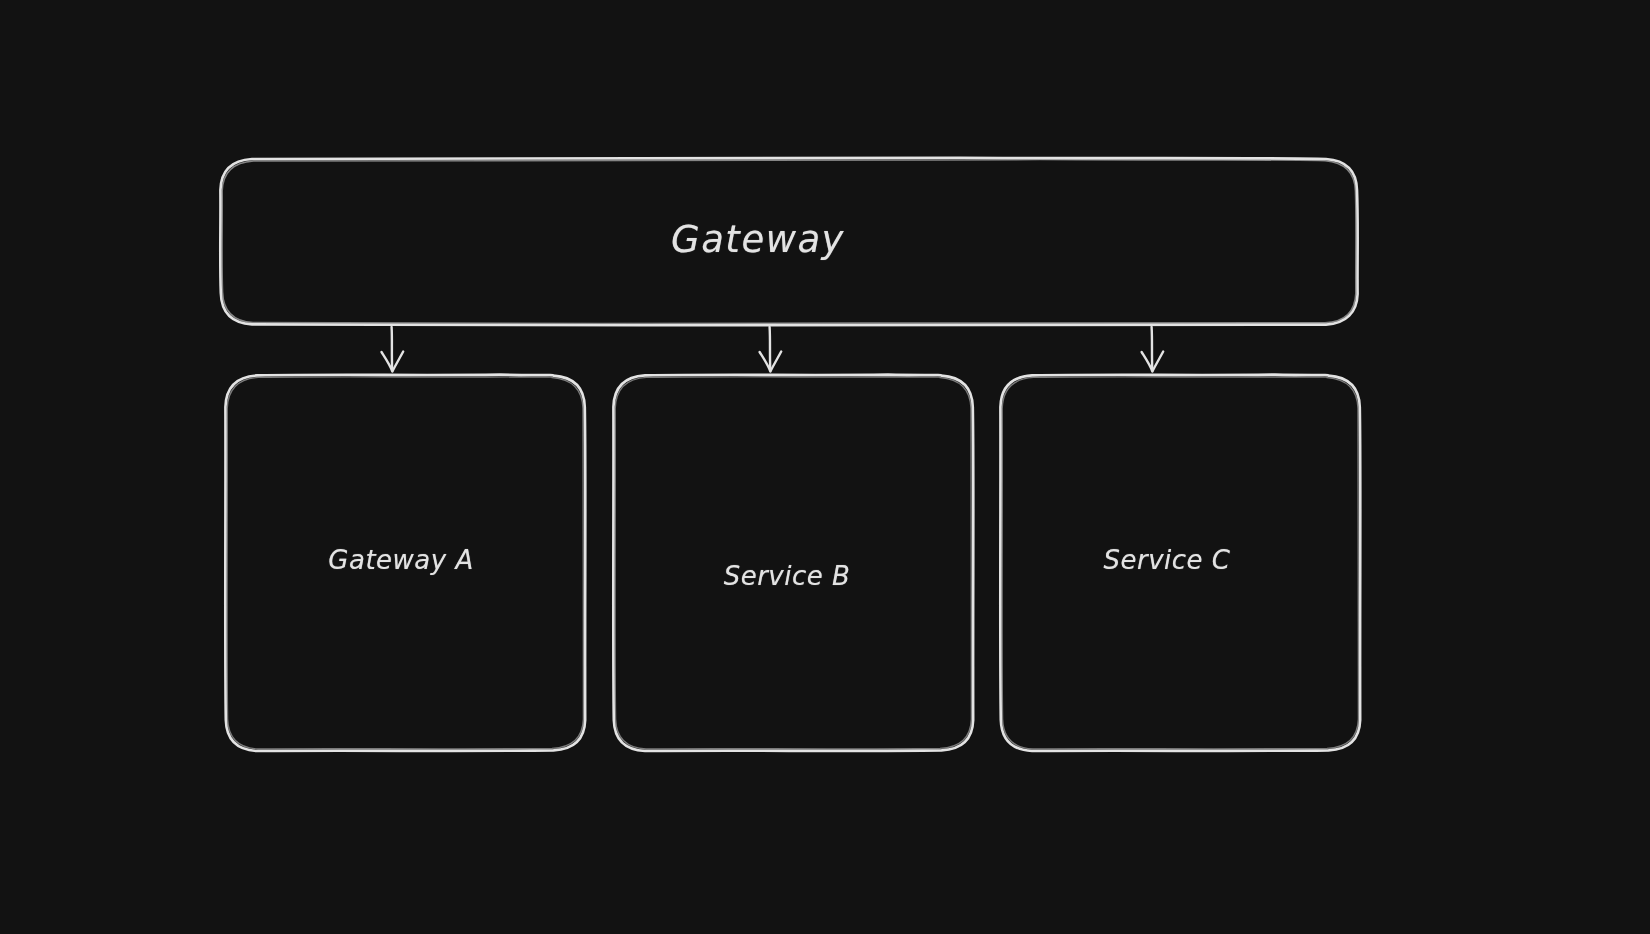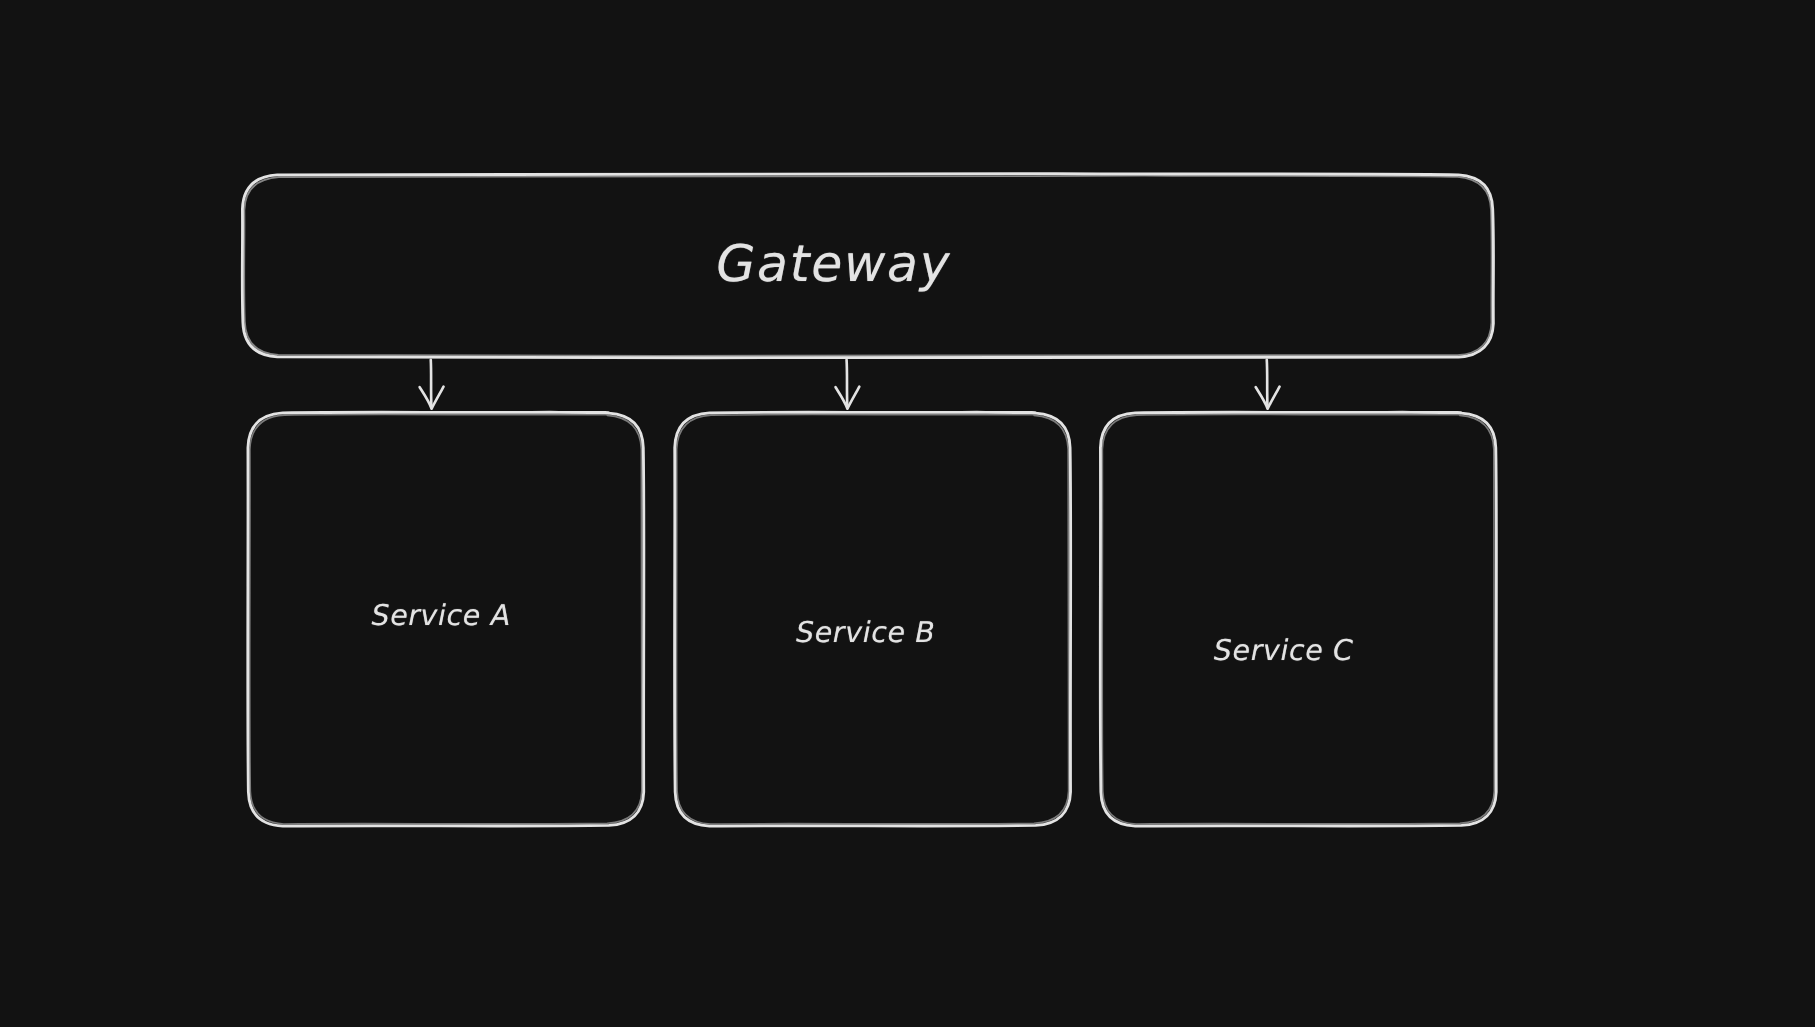--- a/index.html
+++ b/index.html
@@ -35,21 +35,21 @@
     font-family: "DejaVu Sans", sans-serif;
     font-style: italic;
     font-weight: 400;
     letter-spacing: 0.5px;
     white-space: nowrap;
     transform: translate(-50%, -50%);
     user-select: none;
     text-shadow: 0 0 1px rgba(227,227,227,0.55);
   }
   #label-gateway {
-    font-size: 46px;
+    font-size: 37px;
     letter-spacing: 1.5px;
   }
   .service-label {
     font-size: 26px;
   }
 </style>
 </head>
 <body>
 
 <div id="canvas-root">
@@ -164,19 +164,19 @@
                C 1357.8 737, 1347.6 747.4, 1327 748.4
                C 1225 749.6, 1115 748.2, 1033 749
                C 1013.6 748, 1003.2 738, 1002.6 719
                C 1001.4 645, 1002.6 505, 1002.2 408.6
                C 1002.8 389.6, 1013 378.6, 1033.5 377.4"></path>
     </g>
   </svg>
 
   <div class="node-label" id="label-gateway" style="left: 758px; top: 239px;">Gateway</div>
 
-  <div class="node-label service-label" id="label-service-a" style="left: 401px; top: 560px;">Service A</div>
+  <div class="node-label service-label" id="label-service-a" style="left: 401px; top: 560px;">Gateway A</div>
 
   <div class="node-label service-label" id="label-service-b" style="left: 787px; top: 576px;">Service B</div>
 
-  <div class="node-label service-label" id="label-service-c" style="left: 1167px; top: 592px;">Service C</div>
+  <div class="node-label service-label" id="label-service-c" style="left: 1167px; top: 560px;">Service C</div>
 
 </div>
 
 </body></html>

